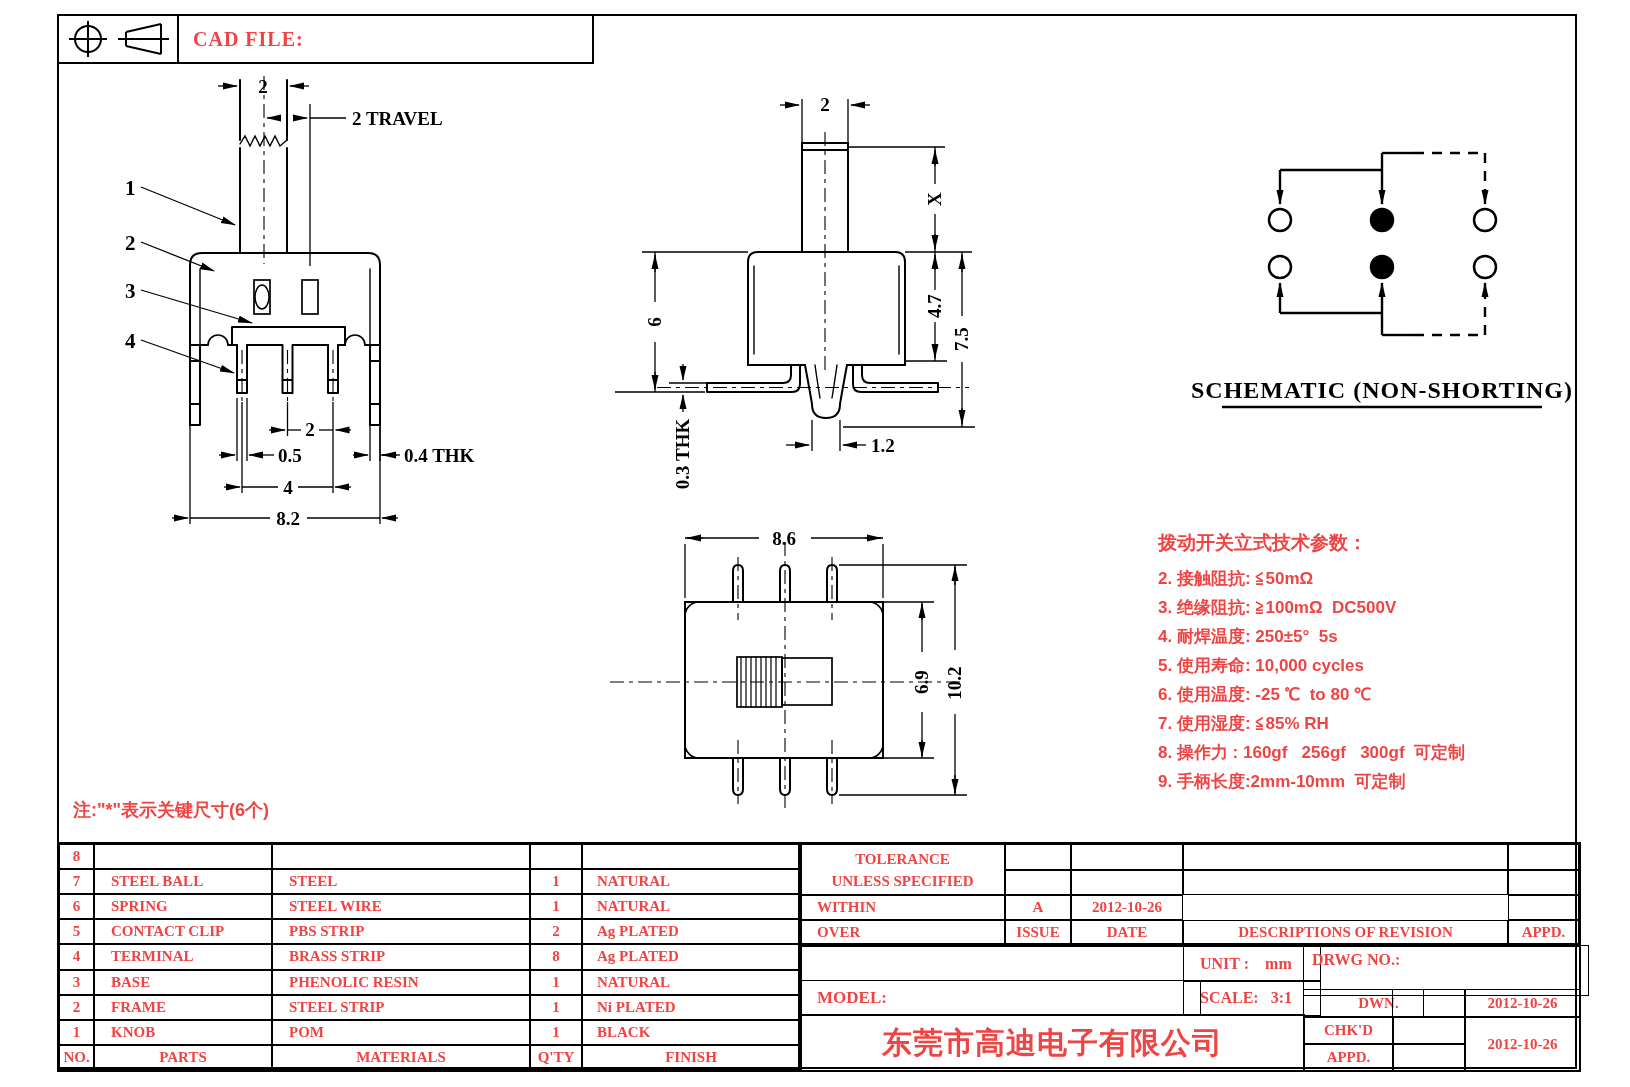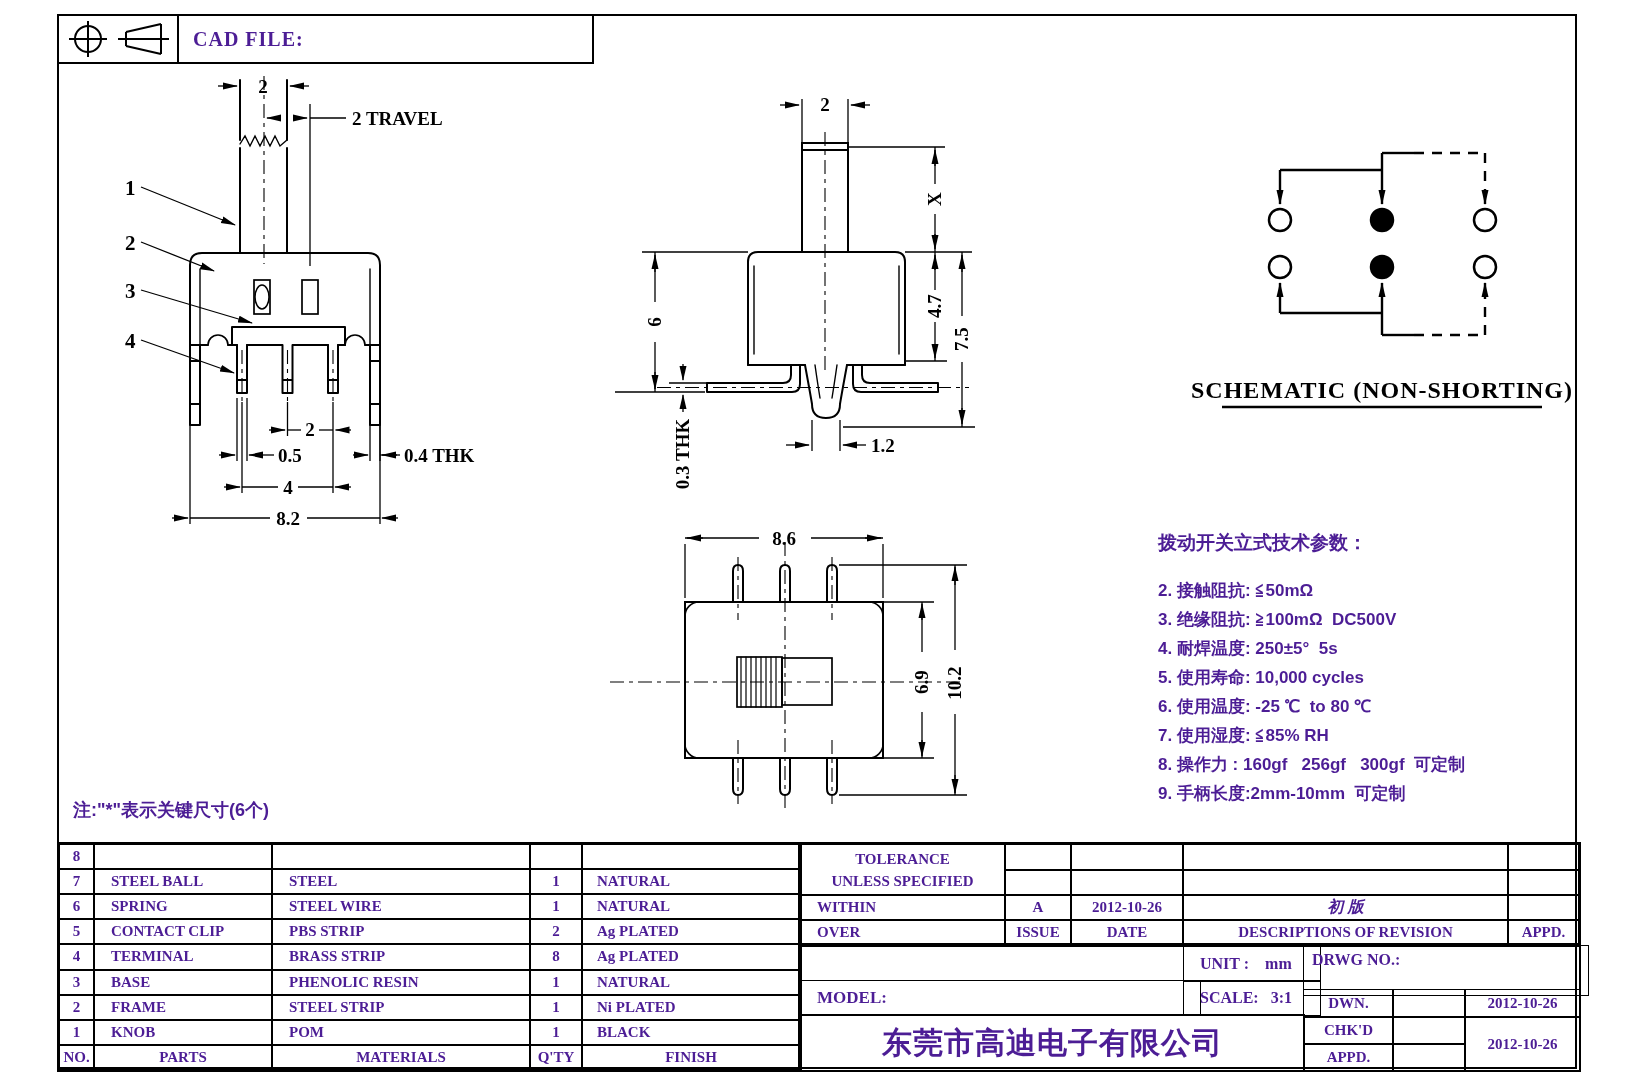--- a/index.html
+++ b/index.html
@@ -1,38 +1,38 @@
 <!DOCTYPE html>
 <html><head>
 <meta charset="utf-8">
 <style>
   html,body{margin:0;padding:0;background:#fff;}
   #page{position:relative;width:1630px;height:1087px;background:#fff;overflow:hidden;
-        font-family:"Liberation Serif",serif;color:#4c1d95;}
+        font-family:"Liberation Serif",serif;color:#ef4444;}
   .abs{position:absolute;}
   #frame{left:57px;top:14px;width:1516px;height:1051px;border:2.5px solid #000;}
   
   #cadbox{left:57px;top:14px;width:533px;height:46px;border:2.5px solid #000;display:flex;}
   #cadbox .sym{width:118px;height:100%;border-right:2px solid #000;display:flex;align-items:center;justify-content:center;}
   #cadbox .lbl{flex:1;display:flex;align-items:center;padding-left:14px;
                font:700 20px "Liberation Serif",serif;letter-spacing:1px;}
   
   #draw{left:57px;top:14px;}
   #draw .obj{stroke:#000;stroke-width:2;fill:none;stroke-linecap:round;}
   #draw .thin{stroke:#000;stroke-width:1.3;fill:none;}
   #draw .cl{stroke:#000;stroke-width:1.1;fill:none;stroke-dasharray:14 5 4 5;}
   #draw .wire{stroke:#000;stroke-width:2.4;fill:none;}
   #draw .wired{stroke:#000;stroke-width:2.4;fill:none;stroke-dasharray:10 8;}
   #draw text{fill:#000;stroke:none;}
   .dim{font:700 19px "Liberation Serif",serif;}
   .callout{font:700 21px "Liberation Serif",serif;}
   .schemtitle{font:700 24px "Liberation Serif",serif;letter-spacing:1px;}
   
   #specs{left:1158px;top:530px;width:462px;font-family:"Liberation Sans",sans-serif;}
-  #specs .t{font:700 19px "Liberation Sans",sans-serif;margin-bottom:20px;}
+  #specs .t{font:700 19px "Liberation Sans",sans-serif;margin-bottom:8px;}
   #specs .i{font:700 17px "Liberation Sans",sans-serif;line-height:29px;white-space:pre-wrap;}
   
   #note{left:73px;top:798px;font:700 18px "Liberation Sans",sans-serif;}
   
   .cell{border:1px solid #000;display:flex;align-items:center;justify-content:center;
         font:700 15px "Liberation Serif",serif;overflow:hidden;white-space:nowrap;}
   .cell.l{justify-content:flex-start;padding-left:16px;}
   .cell.lp{justify-content:flex-start;padding-left:14px;}
   #parts{left:57px;top:842px;width:741px;height:226px;border:2px solid #000;
          display:grid;grid-template-columns:35px 178px 258px 52px auto;grid-auto-rows:1fr;}
@@ -370,21 +370,20 @@
     <div class="cell" style="grid-row:1;grid-column:3;"></div>
     <div class="cell" style="grid-row:1;grid-column:4;"></div>
     <div class="cell" style="grid-row:1;grid-column:5;"></div>
     <div class="cell" style="grid-row:2;grid-column:2;"></div>
     <div class="cell" style="grid-row:2;grid-column:3;"></div>
     <div class="cell" style="grid-row:2;grid-column:4;"></div>
     <div class="cell" style="grid-row:2;grid-column:5;"></div>
     <div class="cell l" style="grid-row:3;grid-column:1;">WITHIN</div>
     <div class="cell" style="grid-row:3;grid-column:2;">A</div>
     <div class="cell" style="grid-row:3;grid-column:3;">2012-10-26</div>
-    <div class="cell cjk" style="grid-row:3;grid-column:4;font-style:italic;font-size:16px;">初  版</div>
     <div class="cell" style="grid-row:3;grid-column:5;"></div>
     <div class="cell l" style="grid-row:4;grid-column:1;">OVER</div>
     <div class="cell" style="grid-row:4;grid-column:2;">ISSUE</div>
     <div class="cell" style="grid-row:4;grid-column:3;">DATE</div>
     <div class="cell" style="grid-row:4;grid-column:4;">DESCRIPTIONS OF REVISION</div>
     <div class="cell" style="grid-row:4;grid-column:5;">APPD.</div>
   </div>
 
   <div id="tblock" class="abs">
     <div class="cell l" style="left:383px;top:0;width:120px;height:35px;gap:16px;font-size:16px;">
@@ -393,21 +392,21 @@
     </div>
     <div class="cell l" style="left:0;top:35px;width:383px;height:34px;font-size:17px;">
       <span>MODEL:</span>
     </div>
     <div class="cell l" style="left:383px;top:35px;width:120px;height:34px;gap:12px;font-size:16px;">
       <span>SCALE:</span>
       <span>3:1</span>
     </div>
     <div class="cell" style="left:503px;top:0;width:276px;height:44px;align-items:flex-start;justify-content:flex-start;padding:5px 0 0 8px;font-size:16px;">DRWG NO.:</div>
     <div class="cell cjk" style="left:0;top:69px;width:503px;height:56px;font-size:30px;letter-spacing:1px;">东莞市高迪电子有限公司</div>
-    <div class="cell" style="left:503px;top:44px;width:89px;height:27px;">DWN.</div>
+    <div class="cell" style="left:503px;top:44px;width:89px;height:27px;padding-left:30px;">DWN.</div>
     <div class="cell" style="left:592px;top:44px;width:72px;height:27px;"></div>
     <div class="cell" style="left:664px;top:44px;width:115px;height:27px;">2012-10-26</div>
     <div class="cell" style="left:503px;top:71px;width:89px;height:27px;">CHK'D</div>
     <div class="cell" style="left:592px;top:71px;width:72px;height:27px;"></div>
     <div class="cell" style="left:664px;top:71px;width:115px;height:54px;">2012-10-26</div>
     <div class="cell" style="left:503px;top:98px;width:89px;height:27px;">APPD.</div>
     <div class="cell" style="left:592px;top:98px;width:72px;height:27px;"></div>
   </div>
 
 </div>

